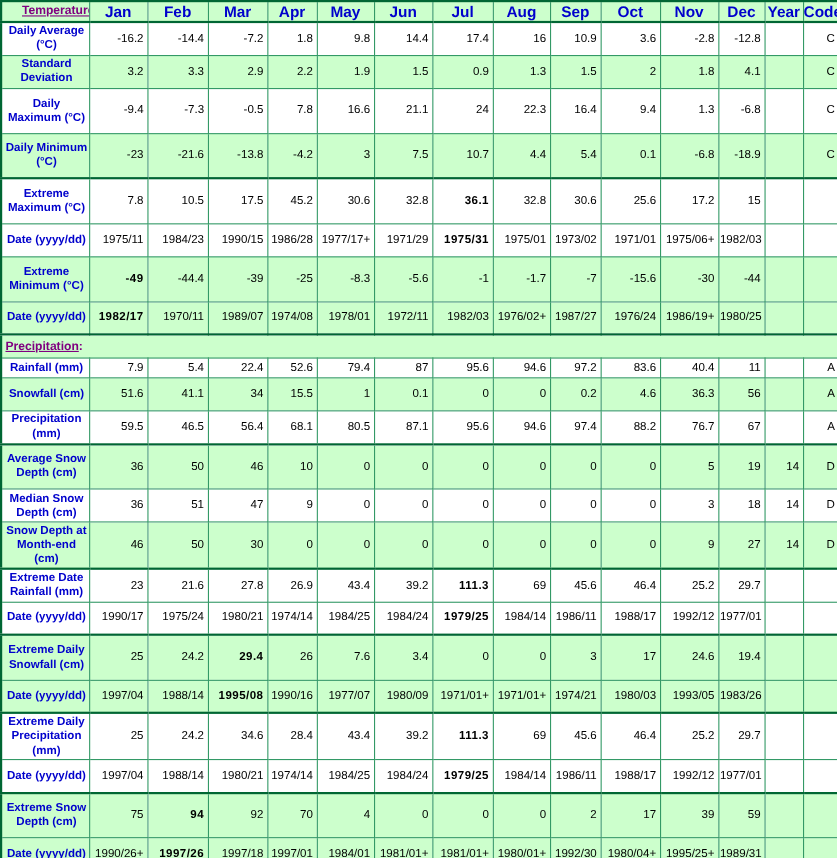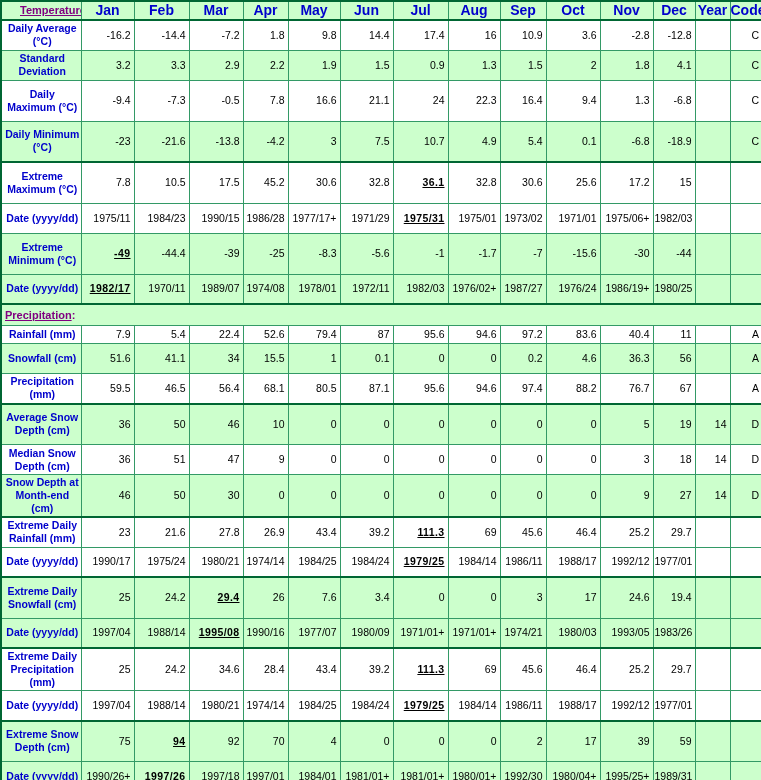--- a/index.html
+++ b/index.html
@@ -31,21 +31,21 @@
   }
   th.corner { text-align:center; padding-left:18px; }
   .sec-link {
     color:#800080; font-weight:bold; font-size:11px;
     text-decoration:underline; cursor:pointer;
   }
   .sec-colon { color:#800080; font-weight:bold; font-size:11px; }
   td.val {
     text-align:right; color:#000; padding:1px 3px 1px 1px;
   }
-  td.val.b { font-weight:bold; letter-spacing:0.4px;text-decoration:underline; }
+  td.val.b { font-weight:bold; letter-spacing:0.4px; }
   td.sec { background:#CCFFCC; height:18px; padding:1px 1px 1px 3px; }
   tr.r2 { height:30px; }
   tr.r3 { height:41px; }
   tr.r1 { height:18px; }
 </style>
 </head>
 <body>
 
 <table class="climate">
   <colgroup id="cols">
@@ -138,21 +138,21 @@
       </tr>
       <tr class="g r3">
         <td class="lbl">Daily Minimum (°C)</td>
         <td class="val">-23</td>
         <td class="val">-21.6</td>
         <td class="val">-13.8</td>
         <td class="val">-4.2</td>
         <td class="val">3</td>
         <td class="val">7.5</td>
         <td class="val">10.7</td>
-        <td class="val">4.9</td>
+        <td class="val">4.4</td>
         <td class="val">5.4</td>
         <td class="val">0.1</td>
         <td class="val">-6.8</td>
         <td class="val">-18.9</td>
         <td class="val"></td>
         <td class="val">C</td>
       </tr>
       <tr class="w r3 tk">
         <td class="lbl">Extreme Maximum (°C)</td>
         <td class="val">7.8</td>
@@ -320,21 +320,21 @@
         <td class="val">0</td>
         <td class="val">0</td>
         <td class="val">0</td>
         <td class="val">0</td>
         <td class="val">9</td>
         <td class="val">27</td>
         <td class="val">14</td>
         <td class="val">D</td>
       </tr>
       <tr class="w r2 tk">
-        <td class="lbl">Extreme Daily Rainfall (mm)</td>
+        <td class="lbl">Extreme Date Rainfall (mm)</td>
         <td class="val">23</td>
         <td class="val">21.6</td>
         <td class="val">27.8</td>
         <td class="val">26.9</td>
         <td class="val">43.4</td>
         <td class="val">39.2</td>
         <td class="val b">111.3</td>
         <td class="val">69</td>
         <td class="val">45.6</td>
         <td class="val">46.4</td>

